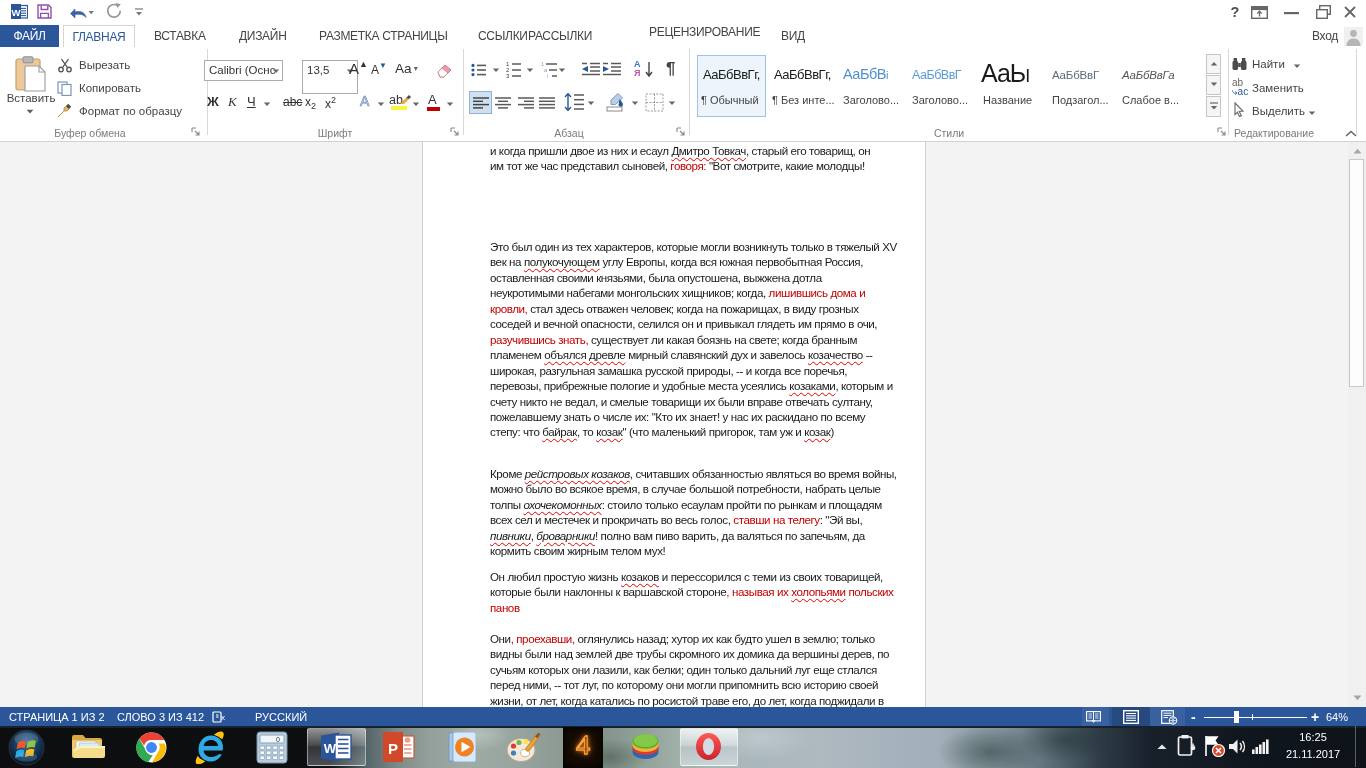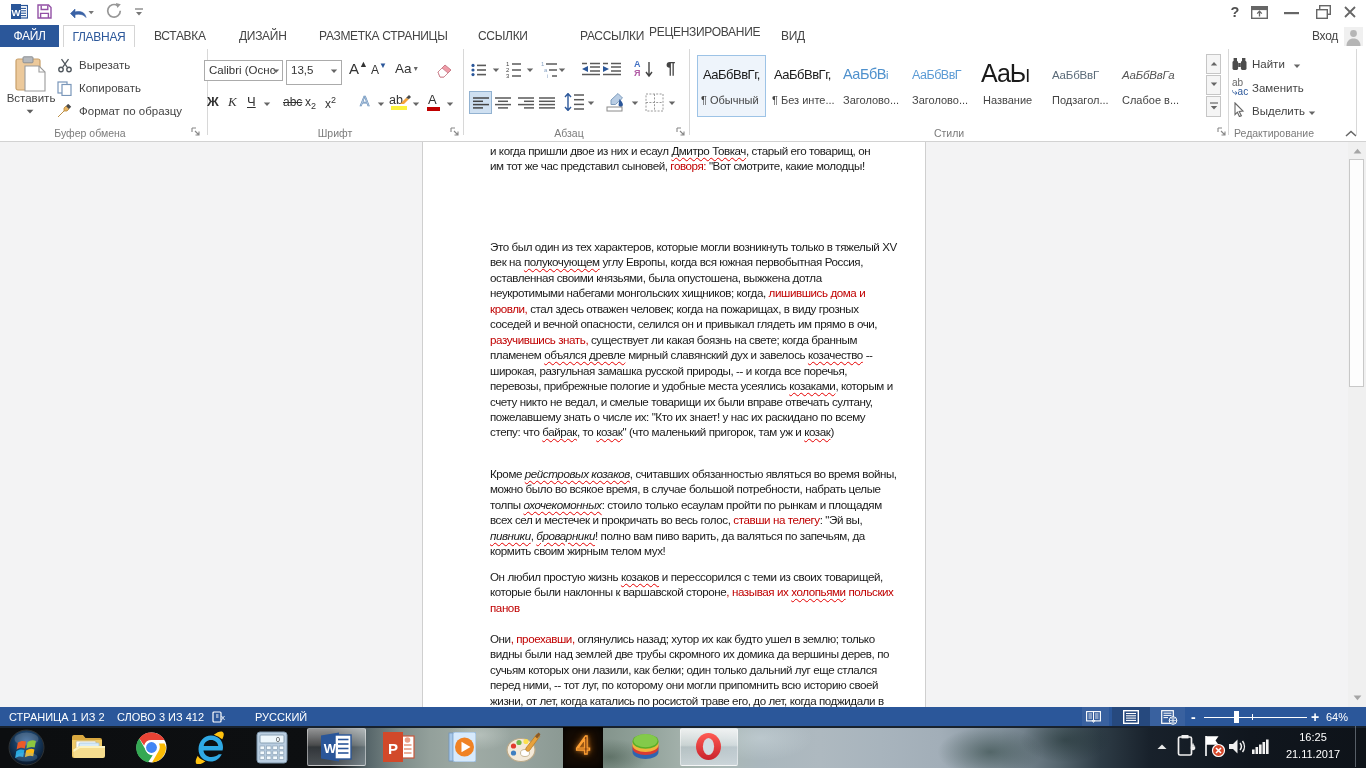--- a/index.html
+++ b/index.html
@@ -89,21 +89,21 @@
   </svg>
 </div>
 
 <div id="tabrow">
   <div class="tab" id="tab-file">ФАЙЛ</div>
   <div class="tab" id="tab-home">ГЛАВНАЯ</div>
   <div class="tab" style="left:154px;padding-top:4px">ВСТАВКА</div>
   <div class="tab" style="left:239px;padding-top:4px">ДИЗАЙН</div>
   <div class="tab" style="left:319px;padding-top:4px">РАЗМЕТКА СТРАНИЦЫ</div>
   <div class="tab" style="left:478px;padding-top:4px">ССЫЛКИ</div>
-  <div class="tab" style="left:580px;padding-top:4px">РАССЫЛКИ</div>
+  <div class="tab" style="left:528px;padding-top:4px">РАССЫЛКИ</div>
   <div class="tab" style="left:649px;padding-top:0">РЕЦЕНЗИРОВАНИЕ</div>
   <div class="tab" style="left:781px;padding-top:4px">ВИД</div>
   <div class="tab" style="left:1312px;padding-top:4px;color:#444">Вход</div>
   <svg class="abs" style="left:1344px;top:2px" width="19" height="19" viewBox="0 0 19 19">
     <rect width="19" height="19" fill="#f0f0f0"></rect>
     <circle cx="9.5" cy="6.5" r="3.4" fill="#b5b5b5"></circle>
     <path d="M2.5 19 c0-5 3-7.5 7-7.5 s7 2.5 7 7.5 z" fill="#b5b5b5"></path>
   </svg>
 </div>
 
@@ -141,21 +141,21 @@
   </svg>
   <div class="rtxt" style="left:79px;top:58px">Формат по образцу</div>
   <div class="glabel" style="left:40px;width:100px">Буфер обмена</div>
 
   <div class="combo" style="left:204px;top:13px;width:79px;height:21px">
         <span style="position:absolute;left:4px;top:3px">Calibri (Оснс</span>
         <svg class="abs" style="right:2px;top:8px" width="8" height="5" viewBox="0 0 8 5">
           <path d="M0.8 0.5 l3.2 3.6 3.2-3.6 z" fill="#666"></path>
         </svg>
       </div>
-  <div class="combo" style="left:286px;top:13px;width:56px;height:25px">
+  <div class="combo" style="left:302px;top:13px;width:56px;height:34px">
         <span style="position:absolute;left:4px;top:3px">13,5</span>
         <svg class="abs" style="right:3px;top:8px" width="8" height="5" viewBox="0 0 8 5">
           <path d="M0.8 0.5 l3.2 3.6 3.2-3.6 z" fill="#666"></path>
         </svg>
       </div>
   <div class="rtxt" style="left:349px;top:13px;font-size:15px;color:#333">А<span style="font-size:9px;position:relative;top:-7px">▲</span></div>
   <div class="rtxt" style="left:371px;top:16px;font-size:12px;color:#333">А<span style="font-size:8px;position:relative;top:-6px;color:#2b579a">▼</span></div>
   <div class="rtxt" style="left:395px;top:14px;font-size:13.5px;color:#333">Aa<span class="dd" style="position:relative;top:-2px"> ▾</span></div>
   <svg class="abs" style="left:435px;top:15px" width="20" height="17" viewBox="0 0 20 17">
     <path d="M3 10 L10 3 l6 5 -7 7 -4 0 z" fill="#ef9ba7" stroke="#c97c88" stroke-width="1"></path>

